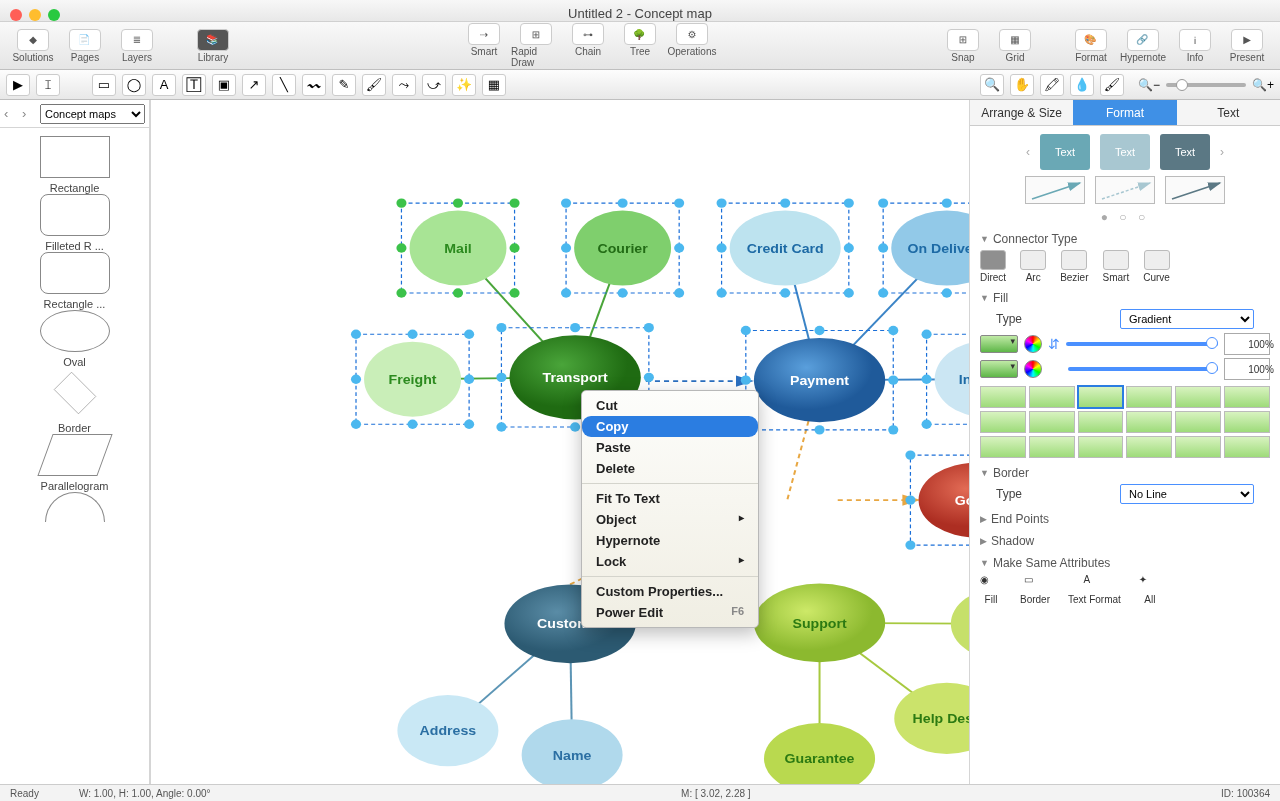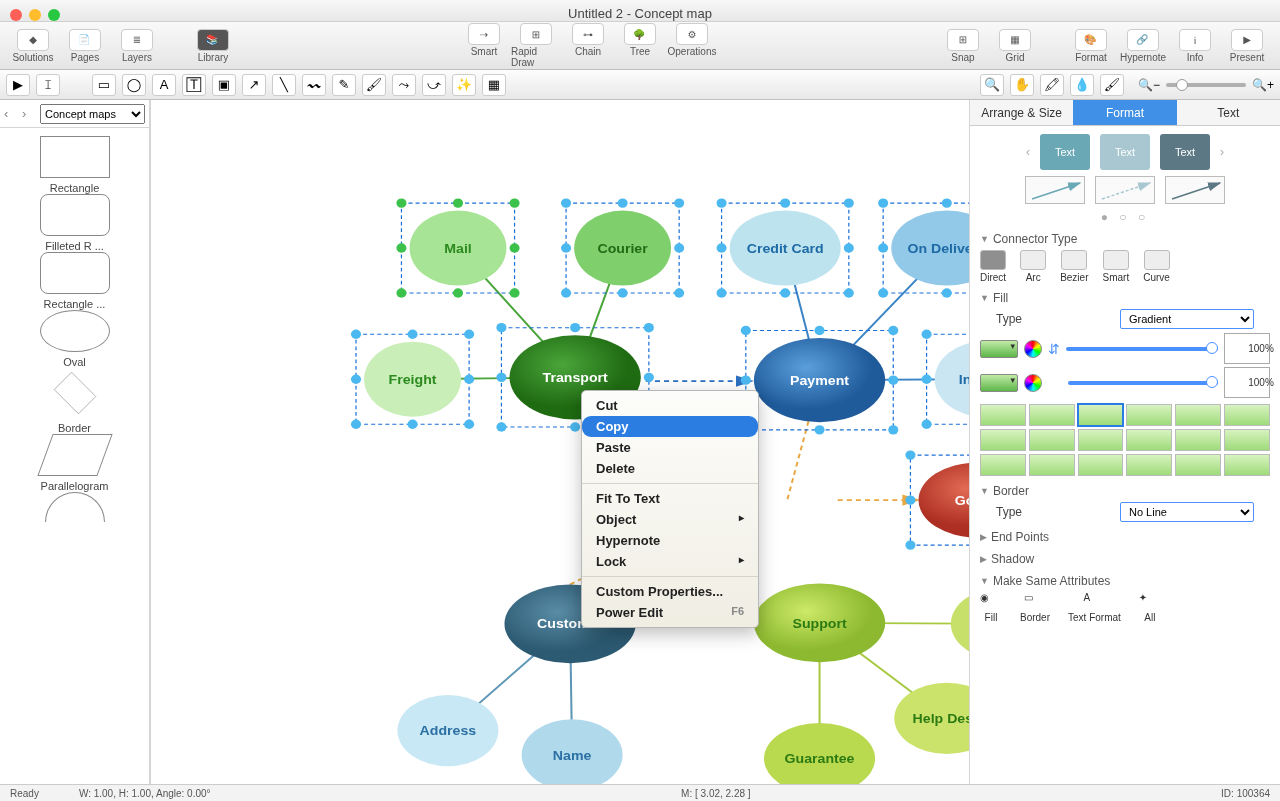--- a/index.html
+++ b/index.html
@@ -77,21 +77,21 @@
 .conn-t.active .ic { background: #8f8f8f; }
 .form-row { display:flex; align-items:center; gap:24px; margin:4px 16px;}
 .form-row label { width: 100px; font-size:12px; color:#444;}
 .form-row select, .form-row input { flex:1; font-size:11px; height:20px; border:1px solid #4a90ff; border-radius:2px; background:#fff; padding:0 4px;}
 .grad-row { display:flex; align-items:center; gap:6px; margin:3px 0;}
 .grad-sw { width:38px; height:18px; background: linear-gradient(#c0eaa6,#5eb648); border:1px solid #888; border-radius:2px; position:relative;}
 .grad-sw::after{content:"▾"; position:absolute; right:2px; top:0; font-size:9px;}
 .color-wheel { width:18px; height:18px; border-radius:50%; background: conic-gradient(red,yellow,lime,cyan,blue,magenta,red); border:1px solid #888;}
 .slider { flex:1; height:4px; background:#4a90ff; position:relative; border-radius:2px;}
 .slider .kb { position:absolute; right:0; top:-5px; width:12px;height:12px;border-radius:50%;background:#fff;border:1px solid #4a90ff;}
-.pct { width:46px; height:31px; border:1px solid #aaa; font-size:10px; display:flex; align-items:center; justify-content:center;padding-left:28px;}
+.pct { width:46px; height:22px; border:1px solid #aaa; font-size:10px; display:flex; align-items:center; justify-content:center;padding-left:28px;}
 .grad-grid { display:grid; grid-template-columns: repeat(6, 1fr); gap:3px; margin:6px 0;}
 .grad-cell { height:22px; background: linear-gradient(#d8f3c0,#9edb7a); border:1px solid #bbb;}
 .grad-cell.sel { outline:2px solid #2b7de1; outline-offset:-1px;}
 .msa { display:flex; gap:18px; margin-top:4px;}
 .msa-b { display:flex; flex-direction:column; align-items:center; font-size:10px; gap:2px;}
 .msa-b .ic { width:22px; height:18px; }
 
 .statusbar { height: 17px; background:#f3f3f3; border-top:1px solid #ccc; display:flex; align-items:center; padding: 0 10px; font-size:10px; color:#555; gap: 40px;}
 .statusbar .sp { flex:1; }
 </style>

